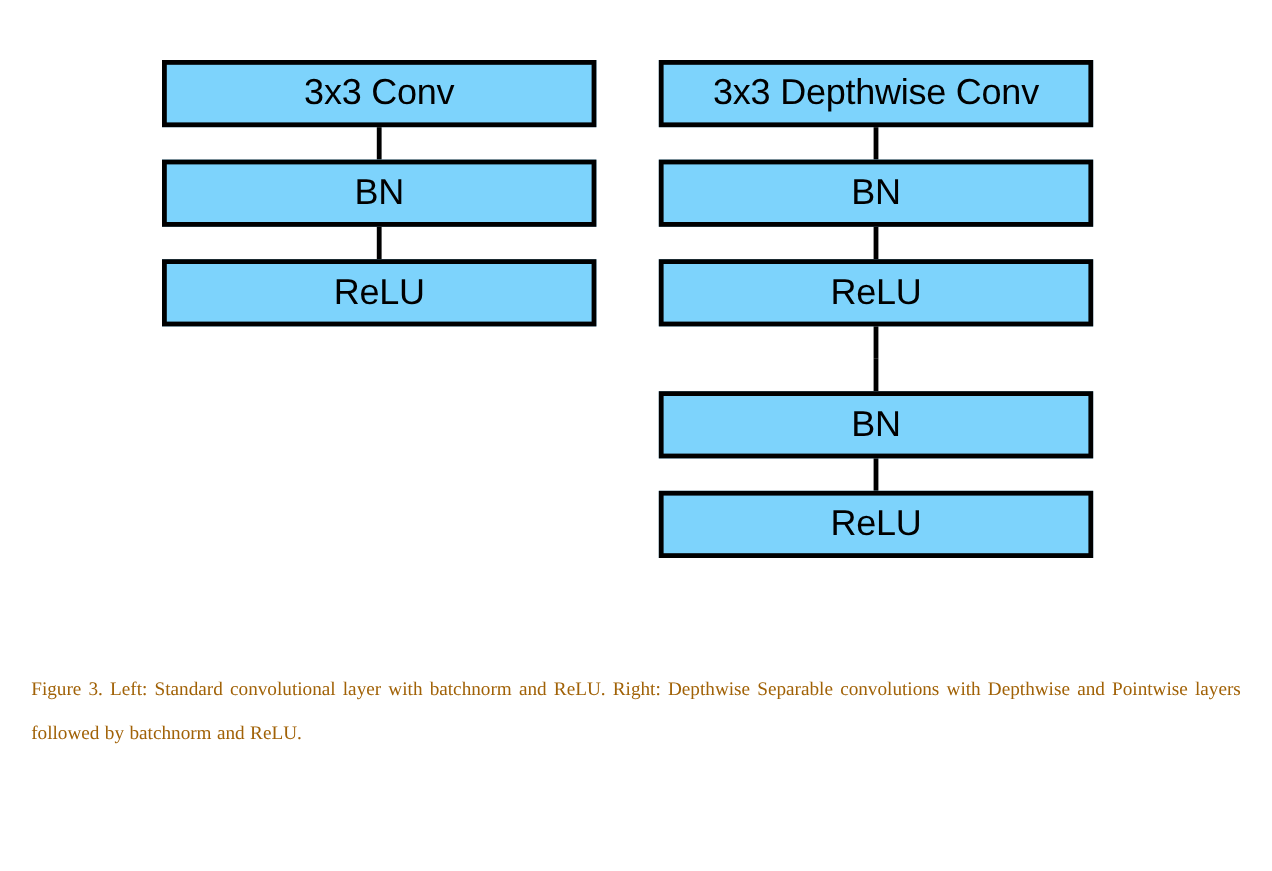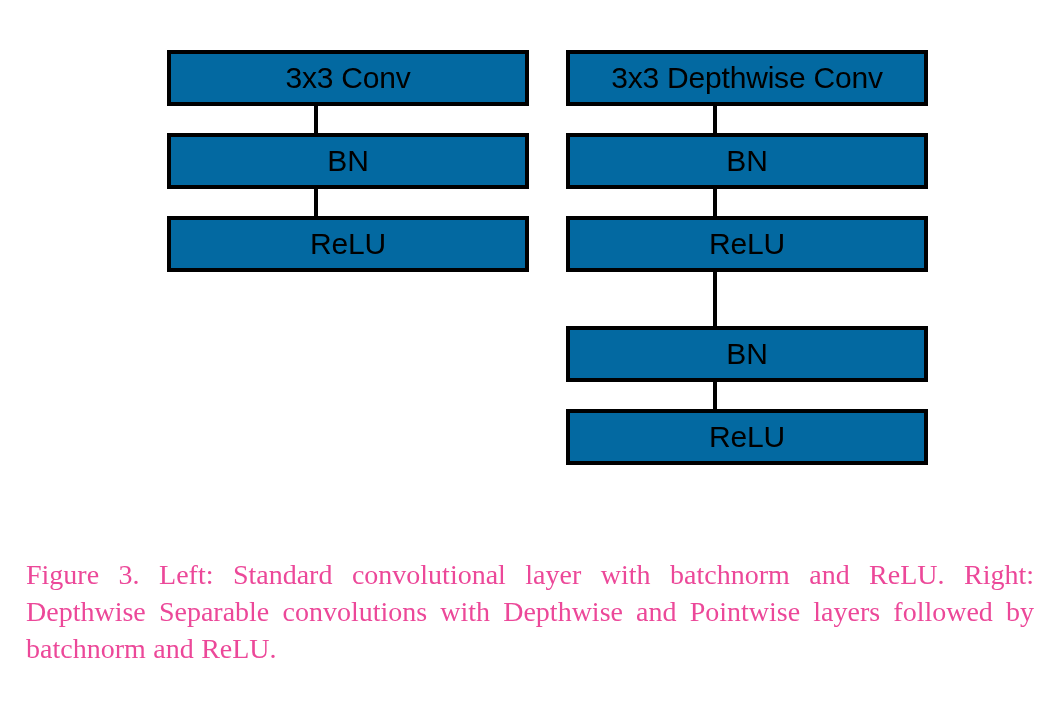--- a/index.html
+++ b/index.html
@@ -32,44 +32,43 @@
     top: 0;
     width: 1060px;
     height: 545px;
   }
 
   .column {
     position: absolute;
     top: 50px;
   }
   .column-left  { left: 135px; width: 362px; }
-  .column-right { left: 534px; width: 362px; }
+  .column-right { left: 549px; width: 362px; }
 
   
   .node {
     position: relative;
     width: 100%;
   }
 
   .box {
     box-sizing: border-box;
     width: 100%;
     height: 56px;
     border: 4px solid #000000;
-    background: #0369a1;
+    background: #7dd3fc;
     display: flex;
     align-items: center;
     justify-content: center;
     font-family: "Liberation Sans", sans-serif;
     font-size: 30px;
     line-height: 1;
     letter-spacing: -0.2px;
     color: #000000;
     white-space: nowrap;
-    margin-left: 32px;
   }
 
   
   .connector {
     height: 27px;
     width: 100%;
     position: relative;
   }
   .connector::before {
     content: "";
@@ -82,23 +81,23 @@
     background: #000000;
   }
 
   
   .caption {
     position: absolute;
     left: 26px;
     top: 556px;
     width: 1008px;
     font-family: "Liberation Serif", serif;
-    font-size: 28px;
+    font-size: 16px;
     line-height: 37px;
-    color: #ec4899;
+    color: #a16207;
     text-align: justify;
     text-align-last: left;
     word-spacing: 0.5px;
   }
 </style>
 </head>
 <body>
 
 <div id="figure-root">
 

